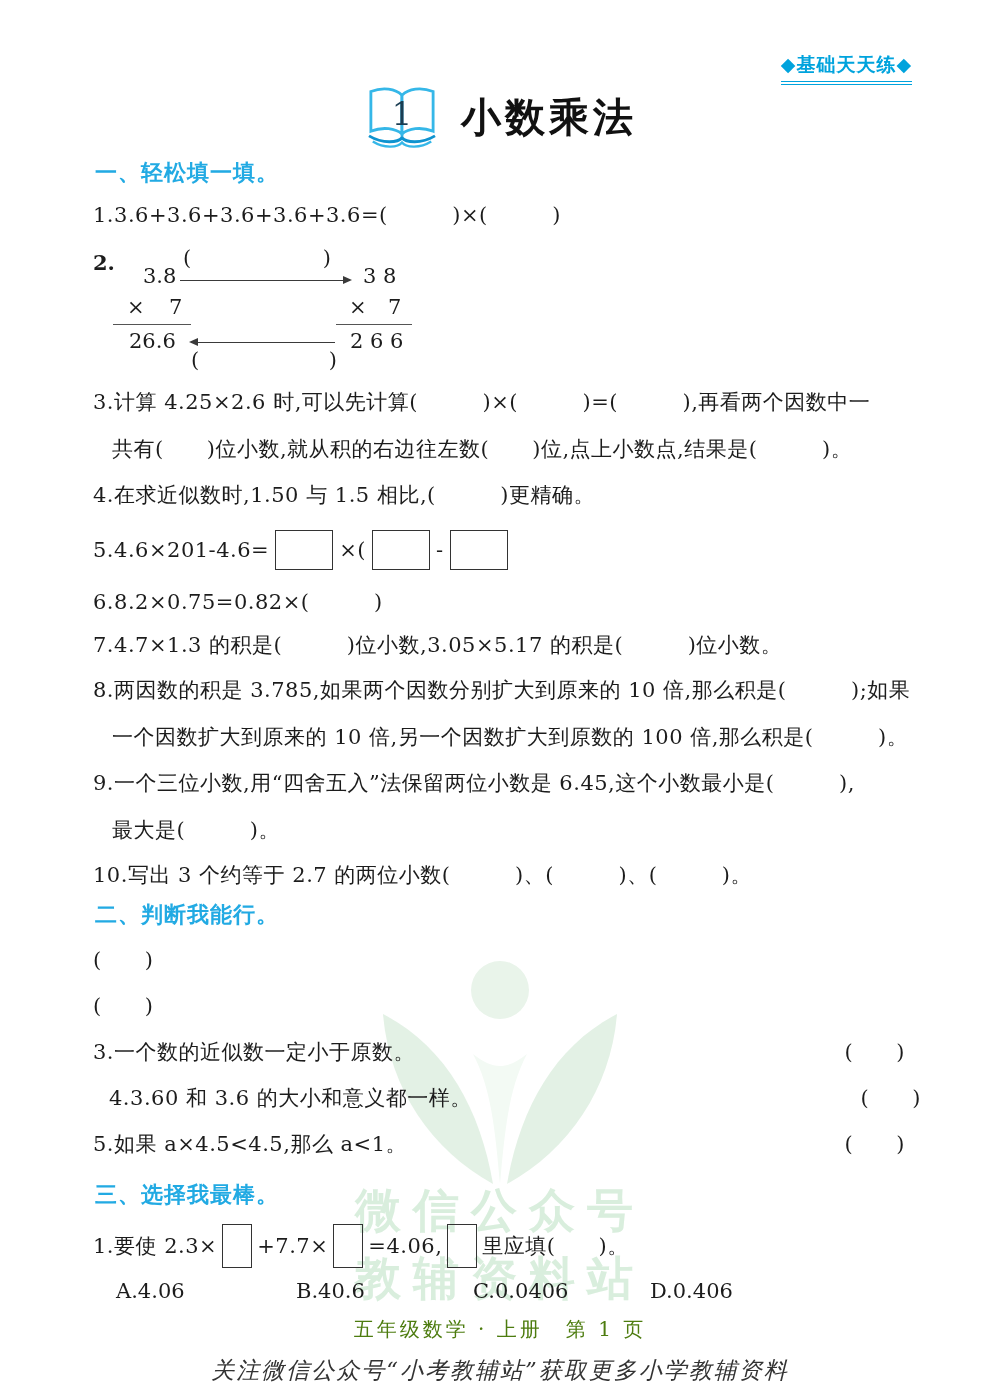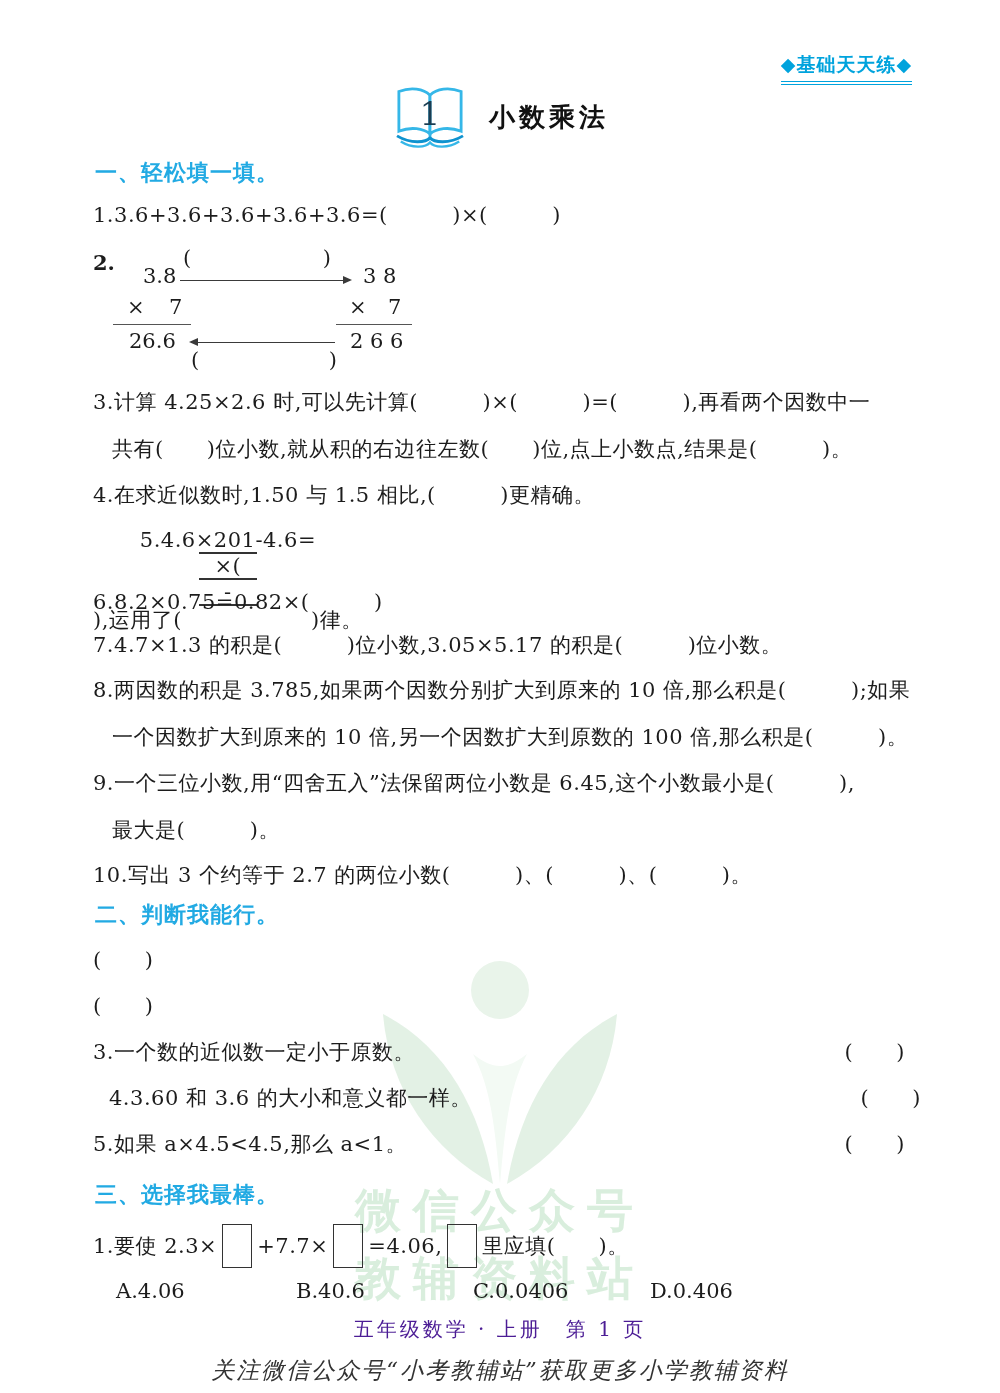--- a/index.html
+++ b/index.html
@@ -8,40 +8,40 @@
   .abs { position:absolute; }
   .q { left:93px; font-size:21px; white-space:nowrap; letter-spacing:0.5px; }
   .q.hang { left:112px; }
   .sec-heading { left:95px; font-size:22px; font-weight:bold; color:#22aae3;
                  font-family:"DejaVu Sans","Liberation Sans",sans-serif; letter-spacing:1px; }
   .badge { right:88px; top:52px; font-size:19px; font-weight:bold; color:#00a3dd;
            border-bottom:4px double #00a3dd; padding-bottom:3px; letter-spacing:1px;
            font-family:"DejaVu Sans","Liberation Sans",sans-serif; }
   .title-row { top:84px; left:0; width:100%; display:flex; justify-content:center;
                align-items:center; gap:20px; }
-  .title-text { font-size:26px; font-weight:bold; color:#111; letter-spacing:4px;text-align:right; }
+  .title-text { font-size:40px; font-weight:bold; color:#111; letter-spacing:4px;text-align:right; }
   .judge-row { left:93px; width:812px; display:flex; justify-content:space-between;
                font-size:21px; white-space:nowrap; letter-spacing:0.5px; }
   .flexline { display:flex; align-items:center; font-size:21px; white-space:nowrap; letter-spacing:0.5px; }
   .box { display:inline-block; width:58px; height:40px; border:1.6px solid #333; background:transparent; margin:0 6px; }
   .box-sm { display:inline-block; width:30px; height:44px; border:1.6px solid #333; background:transparent; margin:0 5px; }
   .q2-block { left:93px; top:248px; width:330px; height:132px; font-size:21px; }
   .q2-block span { position:absolute; white-space:nowrap; }
   .q2num { font-weight:bold; }
   .arrow { position:absolute; border-top:1.6px solid #3a3a3a; height:0; }
   .ah { position:absolute; width:0; height:0; border-top:4.5px solid transparent; border-bottom:4.5px solid transparent; top:-5.3px; }
   .ah-r { right:-2px; border-left:9px solid #3a3a3a; }
   .ah-l { left:-2px; border-right:9px solid #3a3a3a; }
   .hline { position:absolute; border-top:1.6px solid #555; height:0; }
   .paren-spread { position:absolute; display:flex; justify-content:space-between; }
   .wm-text { left:0; width:100%; text-align:center; font-weight:bold; font-size:46px;
              color:#d9eedd; letter-spacing:12px; font-family:"DejaVu Sans","Liberation Sans",sans-serif; }
   .options-row { left:0; top:1279px; width:1000px; height:30px; position:absolute; }
   .options-row span { position:absolute; font-size:21px; white-space:nowrap; }
-  .footer { left:0; width:100%; text-align:center; font-size:20px; letter-spacing:3px; color:#4c1d95; }
+  .footer { left:0; width:100%; text-align:center; font-size:20px; letter-spacing:3px; color:#4d7c0f; }
   .bottom-note { left:0; width:100%; text-align:center; font-size:23px; font-style:italic;
                  letter-spacing:2px; color:#333; }
 </style>
 </head>
 <body>
 
 <div class="abs" style="left:373px; top:958px; width:254px; height:226px;">
   <svg width="254" height="226" viewBox="0 0 254 226">
     <circle cx="127" cy="32" r="29" fill="#e9f4ea"></circle>
     <path d="M120 226 C58 192 16 130 10 56 C72 88 107 150 120 226 Z" fill="#e3f1e5"></path>
@@ -100,28 +100,27 @@
     <span style="position:static;">(</span>
     <span style="position:static;">)</span>
   </div>
 </div>
 
 <div class="abs q" style="top:388px;">3.计算 4.25×2.6 时,可以先计算(　　　)×(　　　)=(　　　),再看两个因数中一</div>
 <div class="abs q hang" style="top:435px;">共有(　　)位小数,就从积的右边往左数(　　)位,点上小数点,结果是(　　　)。</div>
 
 <div class="abs q" style="top:481px;">4.在求近似数时,1.50 与 1.5 相比,(　　　)更精确。</div>
 
-<div class="abs flexline" style="left:93px; top:528px; height:44px;flex-direction:column;">
+<div class="abs flexline" style="left:93px; top:528px; height:44px;">
   <span>5.4.6×201-4.6=</span>
   <span class="box"></span>
   <span>×(</span>
   <span class="box"></span>
   <span>-</span>
   <span class="box"></span>
-  <span>),运用了(　　　　　　)律。</span>
 </div>
 
 <div class="abs q" style="top:588px;">6.8.2×0.75=0.82×(　　　)</div>
 <div class="abs q" style="top:631px;">7.4.7×1.3 的积是(　　　)位小数,3.05×5.17 的积是(　　　)位小数。</div>
 
 <div class="abs q" style="top:676px;">8.两因数的积是 3.785,如果两个因数分别扩大到原来的 10 倍,那么积是(　　　);如果</div>
 <div class="abs q hang" style="top:723px;">一个因数扩大到原来的 10 倍,另一个因数扩大到原数的 100 倍,那么积是(　　　)。</div>
 
 <div class="abs q" style="top:769px;">9.一个三位小数,用“四舍五入”法保留两位小数是 6.45,这个小数最小是(　　　),</div>
 <div class="abs q hang" style="top:816px;">最大是(　　　)。</div>

